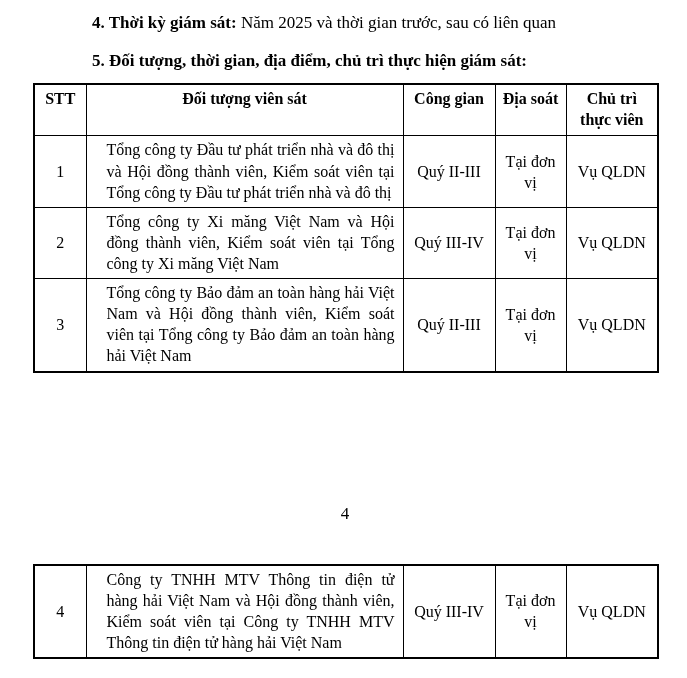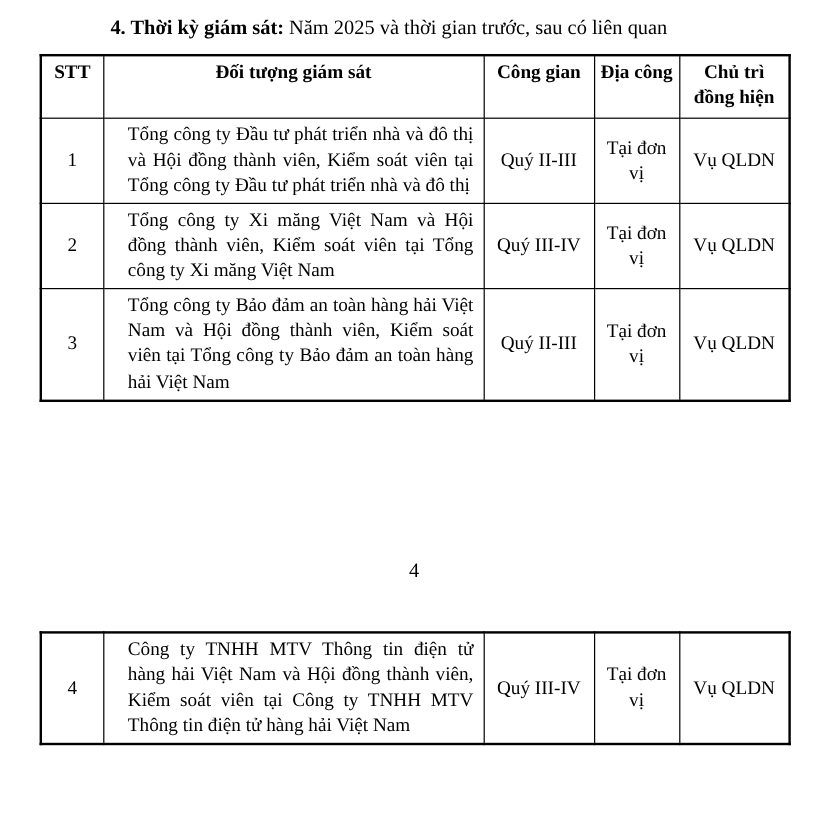--- a/index.html
+++ b/index.html
@@ -69,36 +69,37 @@
     line-height: 1.3;
   }
 </style>
 </head>
 <body>
 
 <div class="page">
 
   <p class="para"><strong>4. Thời kỳ giám sát:</strong><span> Năm 2025 và thời gian trước, sau có liên quan</span></p>
 
+  <p class="para para-5">5. Đối tượng, thời gian, địa điểm, chủ trì thực hiện giám sát:</p>
 
   <table class="doc-table">
     <colgroup>
       <col style="width:52px">
       <col style="width:317px">
       <col style="width:92px">
       <col style="width:71px">
       <col style="width:92px">
     </colgroup>
     <thead>
       <tr>
         <th>STT</th>
-        <th>Đối tượng giám sát</th>
+        <th>Đối tượng viên sát</th>
         <th>Công gian</th>
-        <th>Địa công</th>
-        <th>Chủ trì đồng hiện</th>
+        <th>Địa soát</th>
+        <th>Chủ trì thực viên</th>
       </tr>
     </thead>
     <tbody>
       <tr>
         <td class="cell-center">1</td>
         <td class="cell-subject">Tổng công ty Đầu tư phát triển nhà và đô thị và Hội đồng thành viên, Kiểm soát viên tại Tổng công ty Đầu tư phát triển nhà và đô thị</td>
         <td class="cell-center">Quý II-III</td>
         <td class="cell-center">Tại đơn vị</td>
         <td class="cell-center">Vụ QLDN</td>
       </tr>

